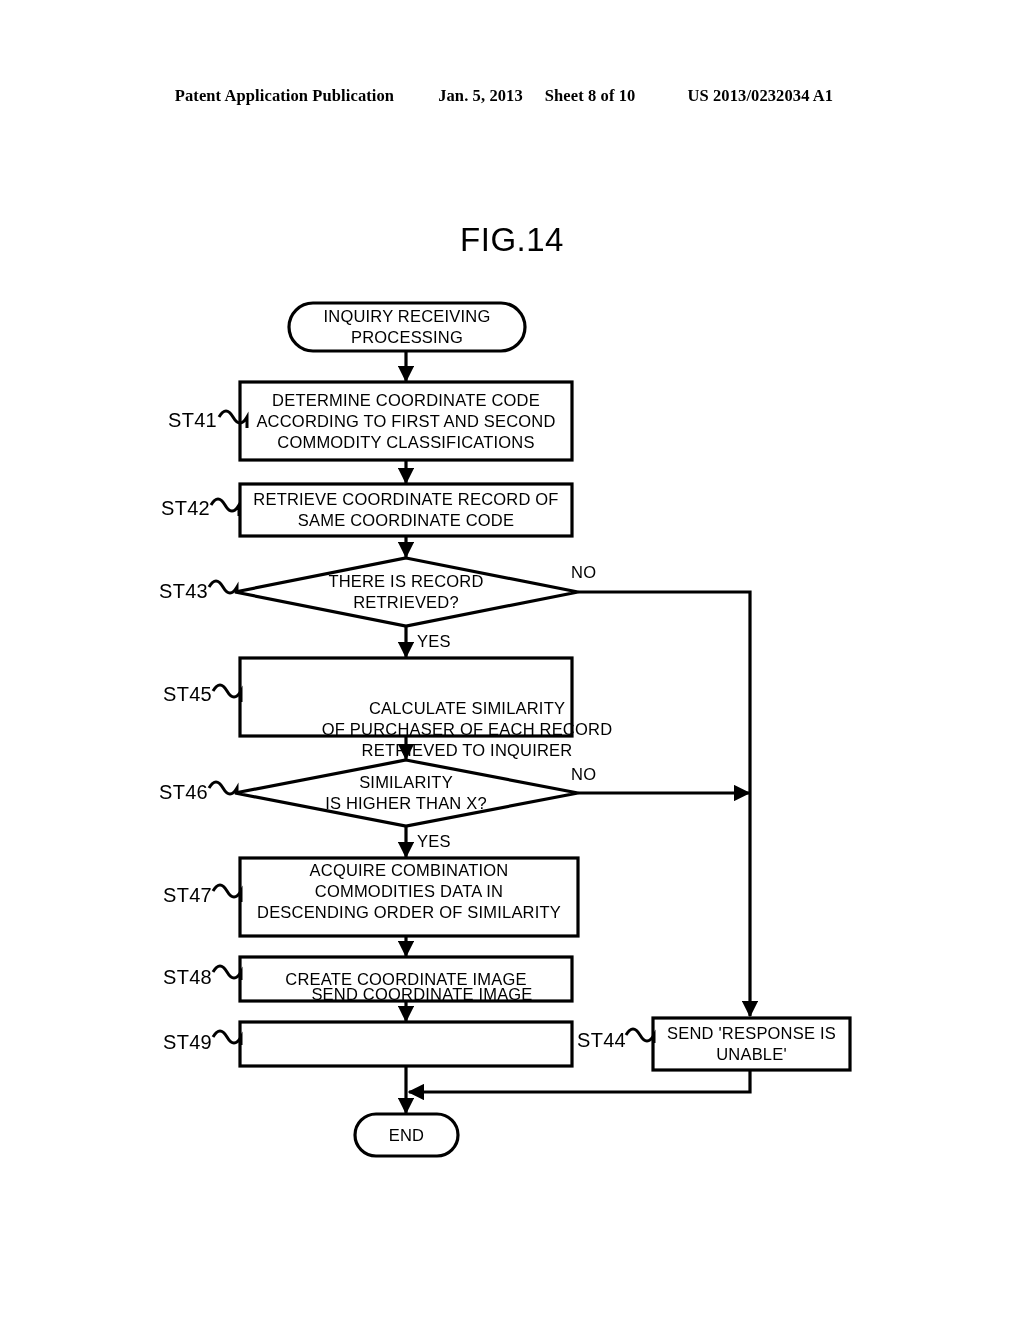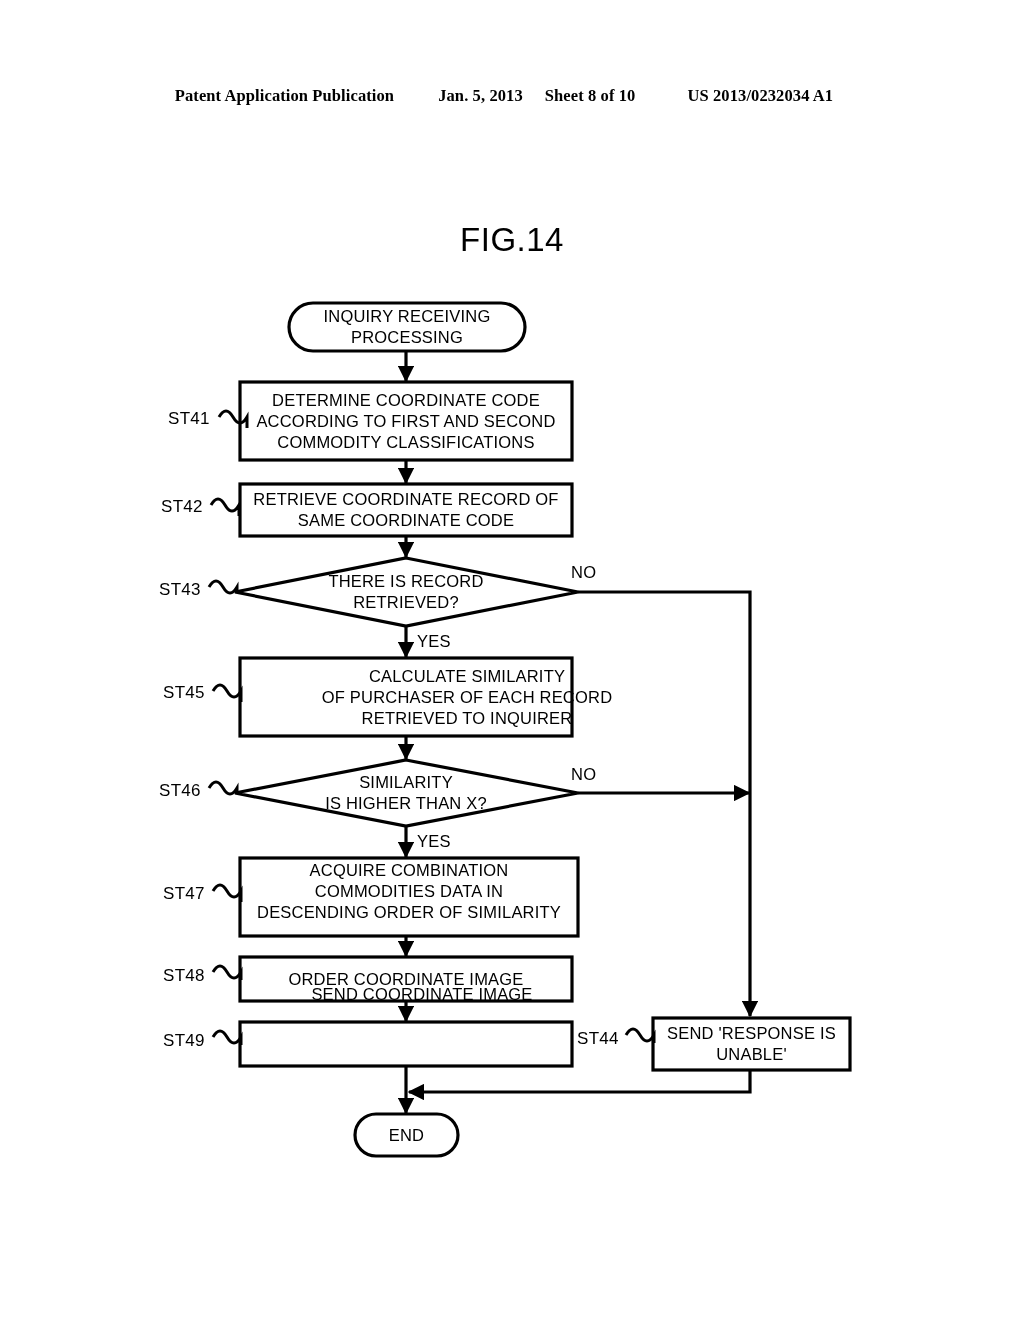--- a/index.html
+++ b/index.html
@@ -74,21 +74,21 @@
     font-size: 16.5px;
     line-height: 21px;
     letter-spacing: 0.2px;
     white-space: nowrap;
     pointer-events: none;
   }
   .node-text .ln { display: block; }
 
   .step-label {
     position: absolute;
-    font-size: 17px;
+    font-size: 20px;
     letter-spacing: 0.3px;
     white-space: nowrap;
   }
 
   .edge-label {
     position: absolute;
     font-size: 16.5px;
     letter-spacing: 0.3px;
     white-space: nowrap;
   }
@@ -181,39 +181,39 @@
   <div class="node-text" style="left:240px; top:484px; width:332px; height:52px;">
     <span class="ln">RETRIEVE COORDINATE RECORD OF</span>
     <span class="ln">SAME COORDINATE CODE</span>
   </div>
 
   <div class="node-text" style="left:266px; top:560px; width:280px; height:64px;">
     <span class="ln">THERE IS RECORD</span>
     <span class="ln">RETRIEVED?</span>
   </div>
 
-  <div class="node-text" style="left:240px; top:658px; width:372px; height:78px;padding-left:41px;">
+  <div class="node-text" style="left:240px; top:690px; width:372px; height:78px;padding-left:41px;">
     <span class="ln">CALCULATE SIMILARITY</span>
     <span class="ln">OF PURCHASER OF EACH RECORD</span>
     <span class="ln">RETRIEVED TO INQUIRER</span>
   </div>
 
   <div class="node-text" style="left:266px; top:761px; width:280px; height:64px;">
     <span class="ln">SIMILARITY</span>
     <span class="ln">IS HIGHER THAN X?</span>
   </div>
 
   <div class="node-text" style="left:240px; top:858px; width:338px; height:67px;text-align:right;">
     <span class="ln">ACQUIRE COMBINATION</span>
     <span class="ln">COMMODITIES DATA IN</span>
     <span class="ln">DESCENDING ORDER OF SIMILARITY</span>
   </div>
 
   <div class="node-text" style="left:240px; top:957px; width:332px; height:44px;">
-    <span class="ln">ORDER COORDINATE IMAGE</span>
+    <span class="ln">CREATE COORDINATE IMAGE</span>
   </div>
 
   <div class="node-text" style="left:240px; top:972px; width:332px; height:44px;margin-left:16px;">
     <span class="ln">SEND COORDINATE IMAGE</span>
   </div>
 
   <div class="node-text" style="left:653px; top:1018px; width:197px; height:52px;">
     <span class="ln">SEND 'RESPONSE IS</span>
     <span class="ln">UNABLE'</span>
   </div>

